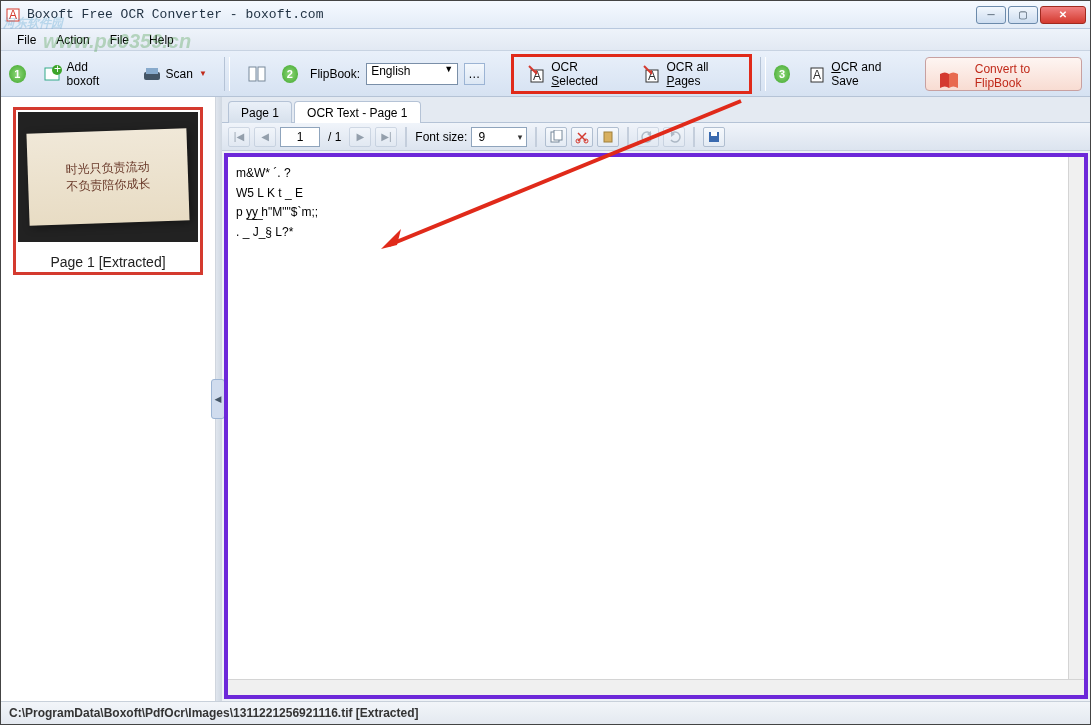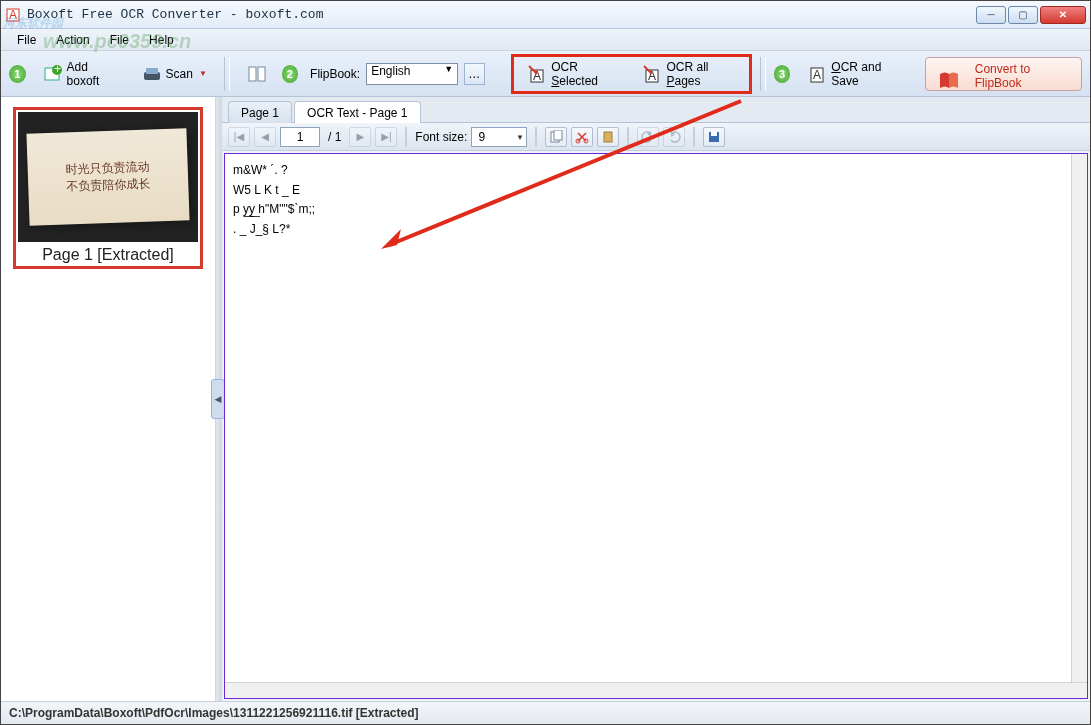--- a/index.html
+++ b/index.html
@@ -33,40 +33,40 @@
 .highlight-box { border: 3px solid #e02a1a; padding: 2px 4px; display: flex; align-items: center; gap: 6px; height: 40px; }
 .convert-btn { height: 34px; padding: 0 12px; border: 1px solid #c8a0a0; border-radius: 4px; background: linear-gradient(#fef5f2,#f8dcd2); display: flex; align-items: flex-end; gap: 15px; color: #c02a1a; font-weight: normal; cursor: pointer; }
 
 
 .main { display: flex; height: 604px; }
 .sidebar { width: 215px; background: #fff; border-right: 1px solid #d0d6de; padding: 10px 6px; overflow-y: scroll; }
 .thumb { border: 2px solid #7aa0d8; padding: 2px; background: #fff; display: flex; flex-direction: column; align-items: center; width: 190px; margin: 0 auto; }
 .thumb.selected { border: 3px solid #d43a2f; }
 .thumb-img { width: 180px; height: 130px; display: flex; align-items: center; justify-content: center; background: #222; position: relative; overflow: hidden; }
 .note-paper { width: 160px; height: 92px; background: linear-gradient(#f0e8d8,#e8dcc4); transform: rotate(-2deg); display: flex; flex-direction: column; align-items: center; justify-content: center; font-family: cursive; color: #6a3a2a; font-size: 13px; box-shadow: 2px 2px 8px rgba(0,0,0,0.4); }
-.thumb-label { margin-top: 4px; font-size: 16px; color: #222; }
+.thumb-label { margin-top: 12px; font-size: 14px; color: #222; }
 
 .splitter { width: 6px; background: linear-gradient(90deg,#e0e6ee,#d0d8e2); position: relative; }
 .splitter .grip { position: absolute; top: 50%; left: -5px; transform: translateY(-50%); width: 14px; height: 40px; background:#d0dcee; border:1px solid #9cb4d4; border-radius:3px; display:flex; align-items:center; justify-content:center; color:#456; font-size:9px; cursor:pointer;}
 
 .content { flex: 1; display: flex; flex-direction: column; background: #eef2f7; }
 .tabs { height: 26px; display: flex; align-items: flex-start; padding: 4px 6px 0 6px; gap: 2px; background: #e4eaf2; border-bottom: 1px solid #b5c3d6; }
 .tab { padding: 4px 12px; border: 1px solid #b5c3d6; border-bottom: none; background: linear-gradient(#eaf0f8,#d6e0ec); border-radius: 4px 4px 0 0; cursor: pointer; font-size: 12px; }
 .tab.active { background: #fff; }
 
 .pager-bar { height: 28px; background: linear-gradient(#f0f4fa,#dce4ef); border-bottom: 1px solid #c4cedc; display: flex; align-items: center; padding: 0 6px; gap: 4px; }
 .pbtn { width: 22px; height: 20px; border: 1px solid #b0bed0; background: linear-gradient(#f6f9fd,#e4ebf4); display: flex; align-items: center; justify-content: center; font-size: 10px; color: #456; cursor: pointer; border-radius: 2px; }
 .pbtn.disabled { opacity: 0.5; cursor: default; }
 .page-input { width: 40px; height: 20px; border: 1px solid #8fa4bc; text-align: center; background: #fff; }
 .page-total { padding: 0 4px; }
 .font-select { height: 20px; border: 1px solid #8fa4bc; background: #fff; padding: 0 18px 0 6px; min-width: 56px; position: relative; cursor: pointer; display:flex; align-items:center;}
 .font-select::after { content: "▾"; position: absolute; right: 4px; font-size: 9px; color: #333; }
 .p-sep { width: 2px; height: 20px; background: #c4cedc; margin: 0 4px; }
 
-.text-area { flex: 1; background: #fff; border: 1px solid #6d28d9; margin: 2px; padding: 6px 8px; font-family: Tahoma, sans-serif; font-size: 13px; line-height: 1.5; overflow: auto; white-space: pre; position: relative; }
+.text-area { flex: 1; background: #fff; border: 4px solid #6d28d9; margin: 2px; padding: 6px 8px; font-family: Tahoma, sans-serif; font-size: 13px; line-height: 1.5; overflow: auto; white-space: pre; position: relative; }
 .text-area .hscroll { position: absolute; bottom: 0; left: 0; right: 0; height: 16px; background: #f0f0f0; border-top: 1px solid #d4d4d4; }
 .text-area .vscroll { position: absolute; top: 0; right: 0; bottom: 16px; width: 16px; background: #f0f0f0; border-left: 1px solid #d4d4d4; }
 
 
 .arrow-svg { position: absolute; top: 96px; left: 370px; width: 400px; height: 160px; pointer-events: none; z-index: 40; }
 
 
 .statusbar { height: 23px; background: linear-gradient(#f2f5f9,#e4e9f0); border-top: 1px solid #c8d0da; display: flex; align-items: center; padding: 0 8px; font-size: 12px; color: #333; font-weight: bold; }
 
 

